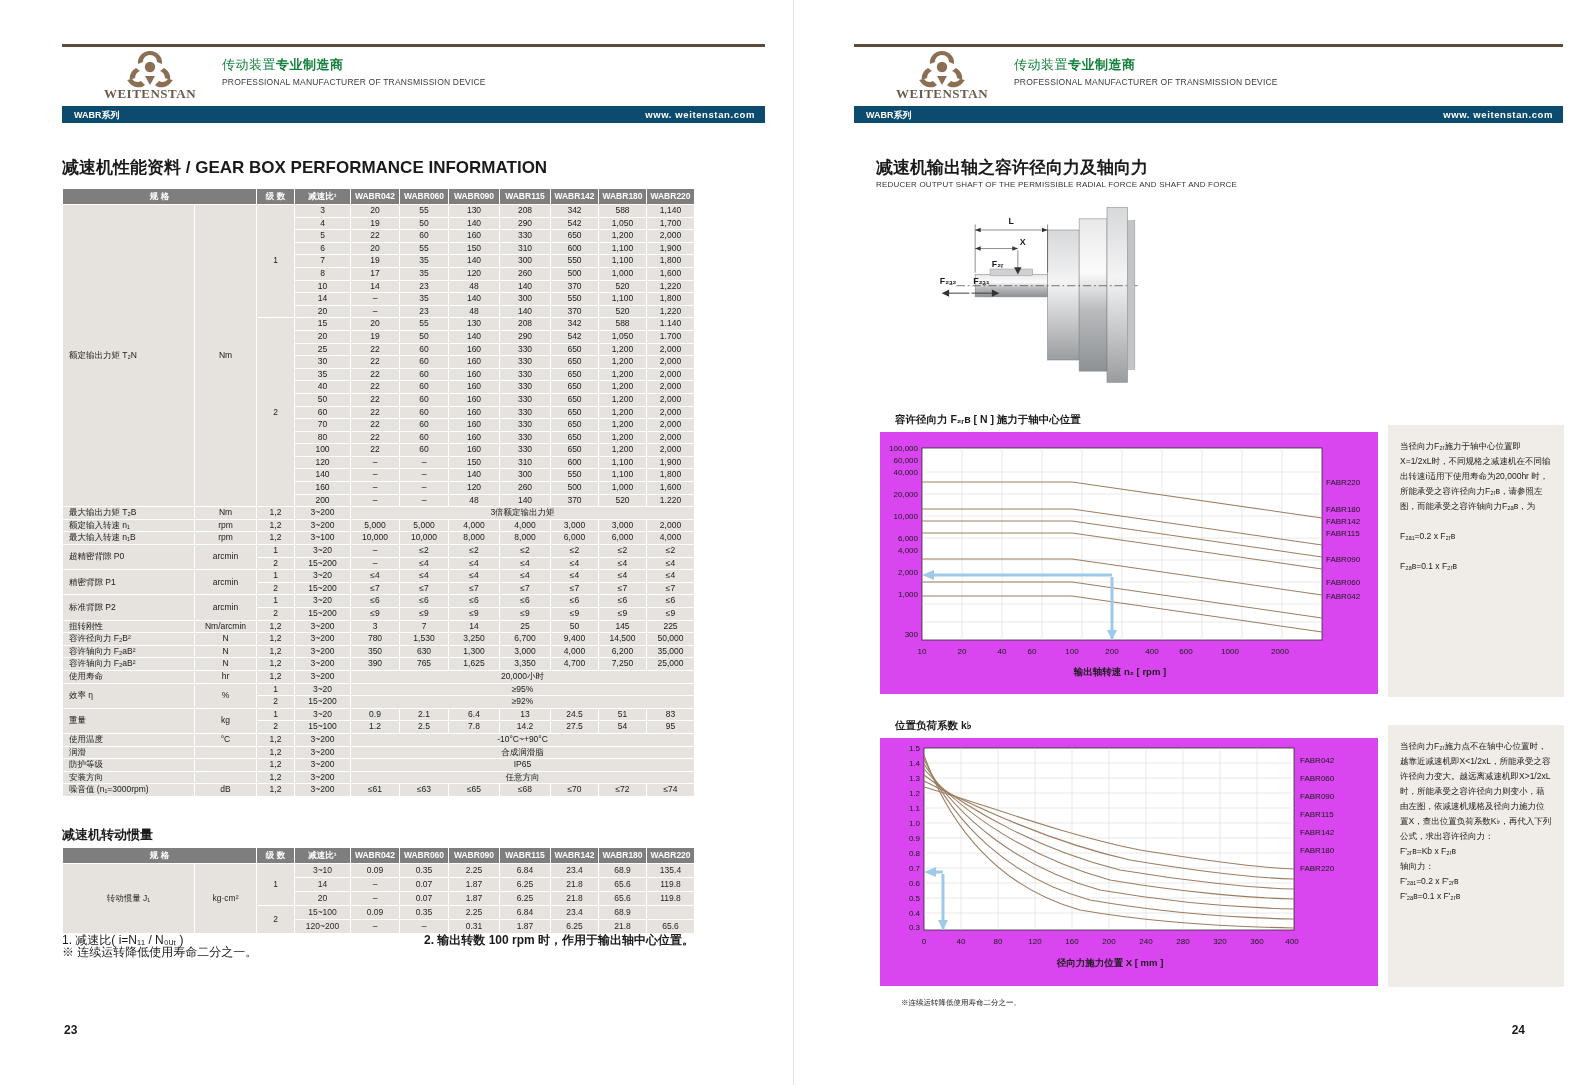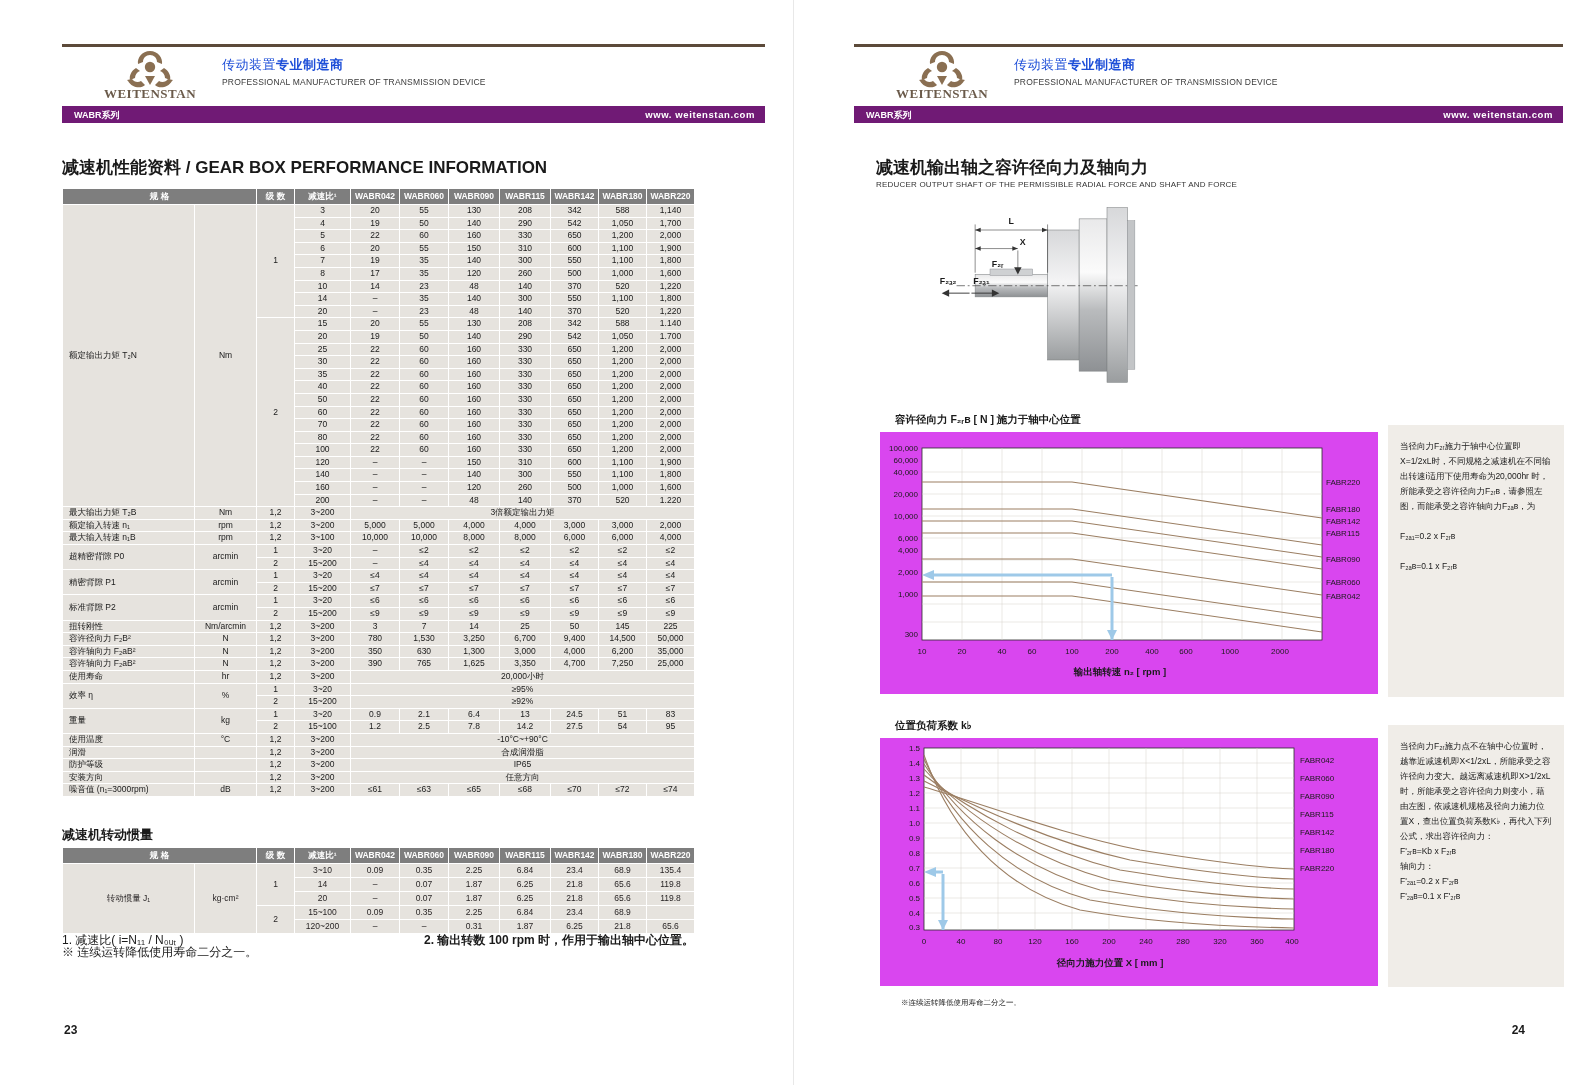--- a/index.html
+++ b/index.html
@@ -11,24 +11,24 @@
   .leaf.left{border-right:1px solid #e8e8e8;}
 
   
   .hdr{position:absolute;left:62px;right:28px;top:44px;height:78px;}
   .leaf.right .hdr{left:60px;right:26px;}
   .hdr-rule{position:absolute;left:0;right:0;top:0;height:3px;background:#5c4a3a;}
   .logo{position:absolute;left:28px;top:6px;width:120px;height:56px;text-align:center;}
   .logo svg{display:block;margin:0 auto;}
   .logo .brand{font-family:"Liberation Serif",serif;font-weight:bold;font-size:13px;letter-spacing:0.5px;color:#6b5b4b;margin-top:-2px;}
   .hdr-txt{position:absolute;left:160px;top:12px;}
-  .hdr-cn{font-size:13px;font-weight:bold;color:#1d4ed8;letter-spacing:0.5px;}
+  .hdr-cn{font-size:13px;font-weight:bold;color:#15803d;letter-spacing:0.5px;}
   .hdr-cn .thin{font-weight:normal;}
   .hdr-en{font-size:8.5px;color:#3a3a3a;margin-top:3px;letter-spacing:0.2px;}
-  .hdr-bar{position:absolute;left:0;right:0;top:62px;height:17px;background:#701a75;}
+  .hdr-bar{position:absolute;left:0;right:0;top:62px;height:17px;background:#0c4a6e;}
   .hdr-bar .series{position:absolute;left:12px;top:3px;font-size:9px;font-weight:bold;color:#ffffff;}
   .hdr-bar .site{position:absolute;right:10px;top:3px;font-size:9.5px;font-weight:bold;color:#ffffff;letter-spacing:0.6px;}
 
   
   .title{position:absolute;left:62px;font-size:17px;font-weight:bold;color:#1a1a1a;}
   .subtitle{position:absolute;left:62px;font-size:8px;color:#333;letter-spacing:0.2px;}
 
   
   table{border-collapse:collapse;font-size:8.5px;}
   .perf{position:absolute;left:62px;top:188px;width:632px;table-layout:fixed;}

